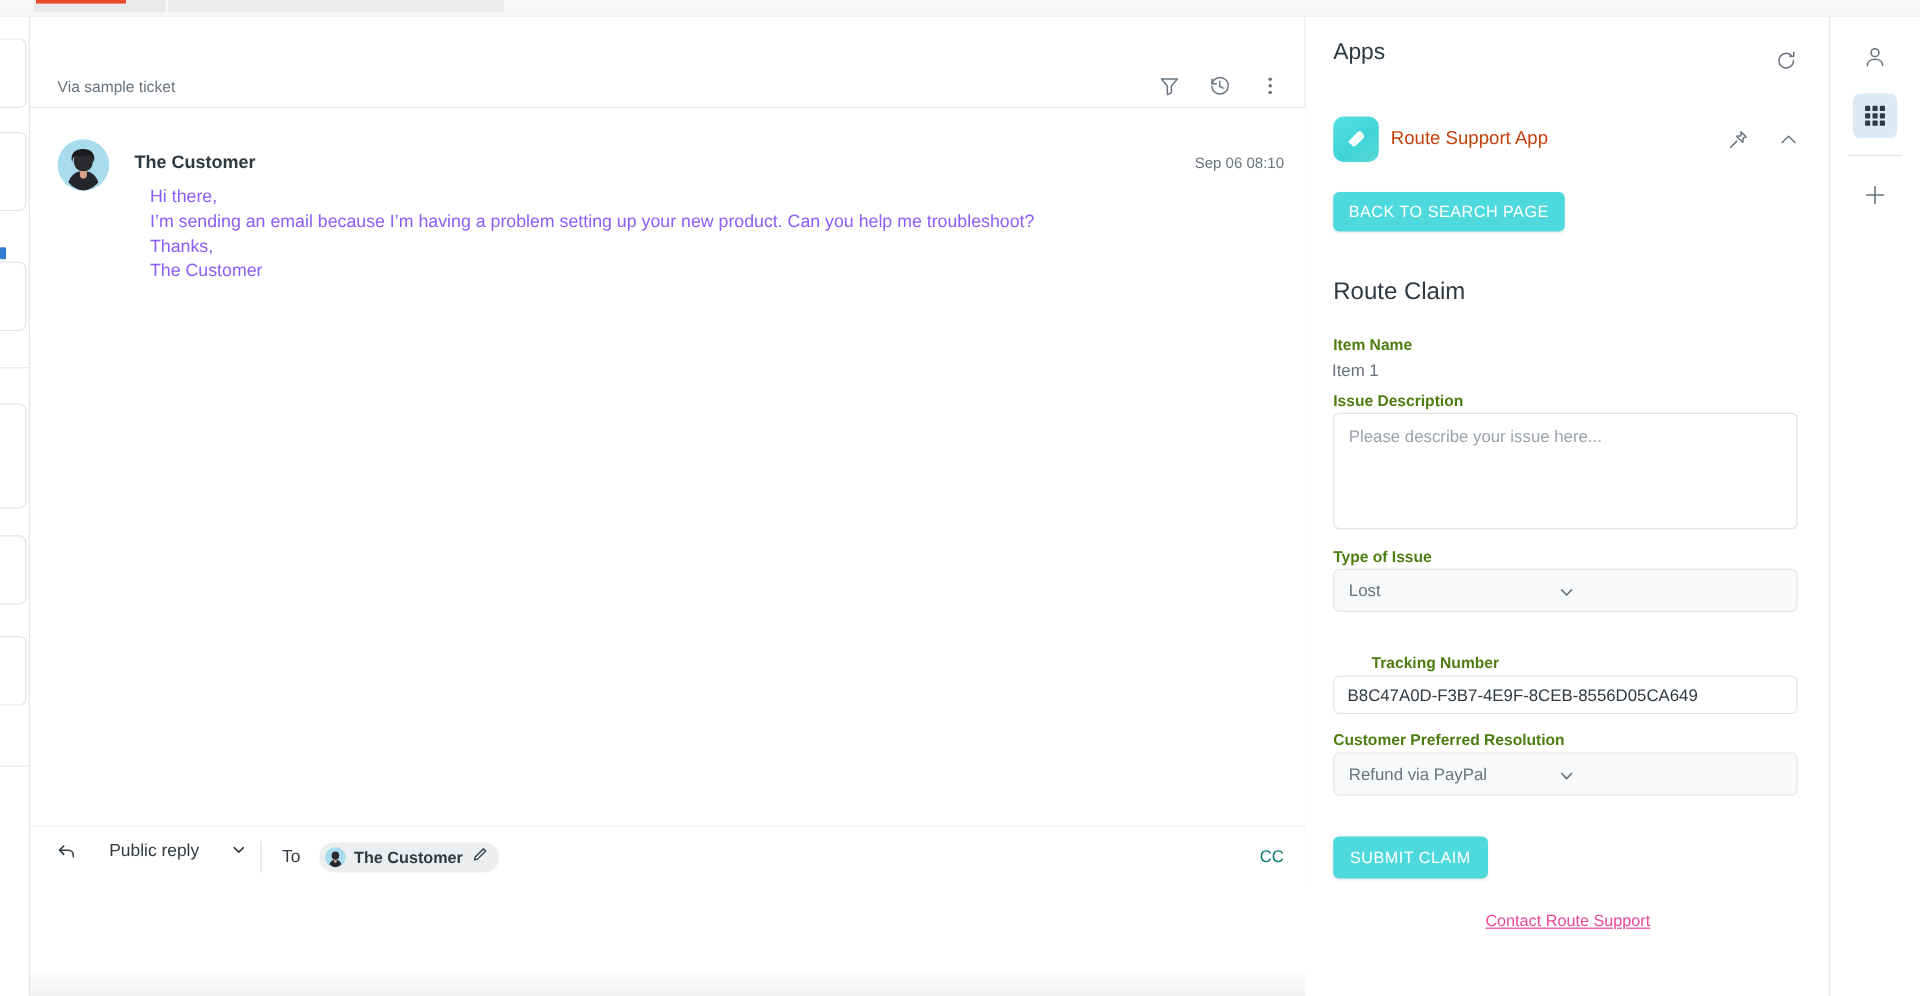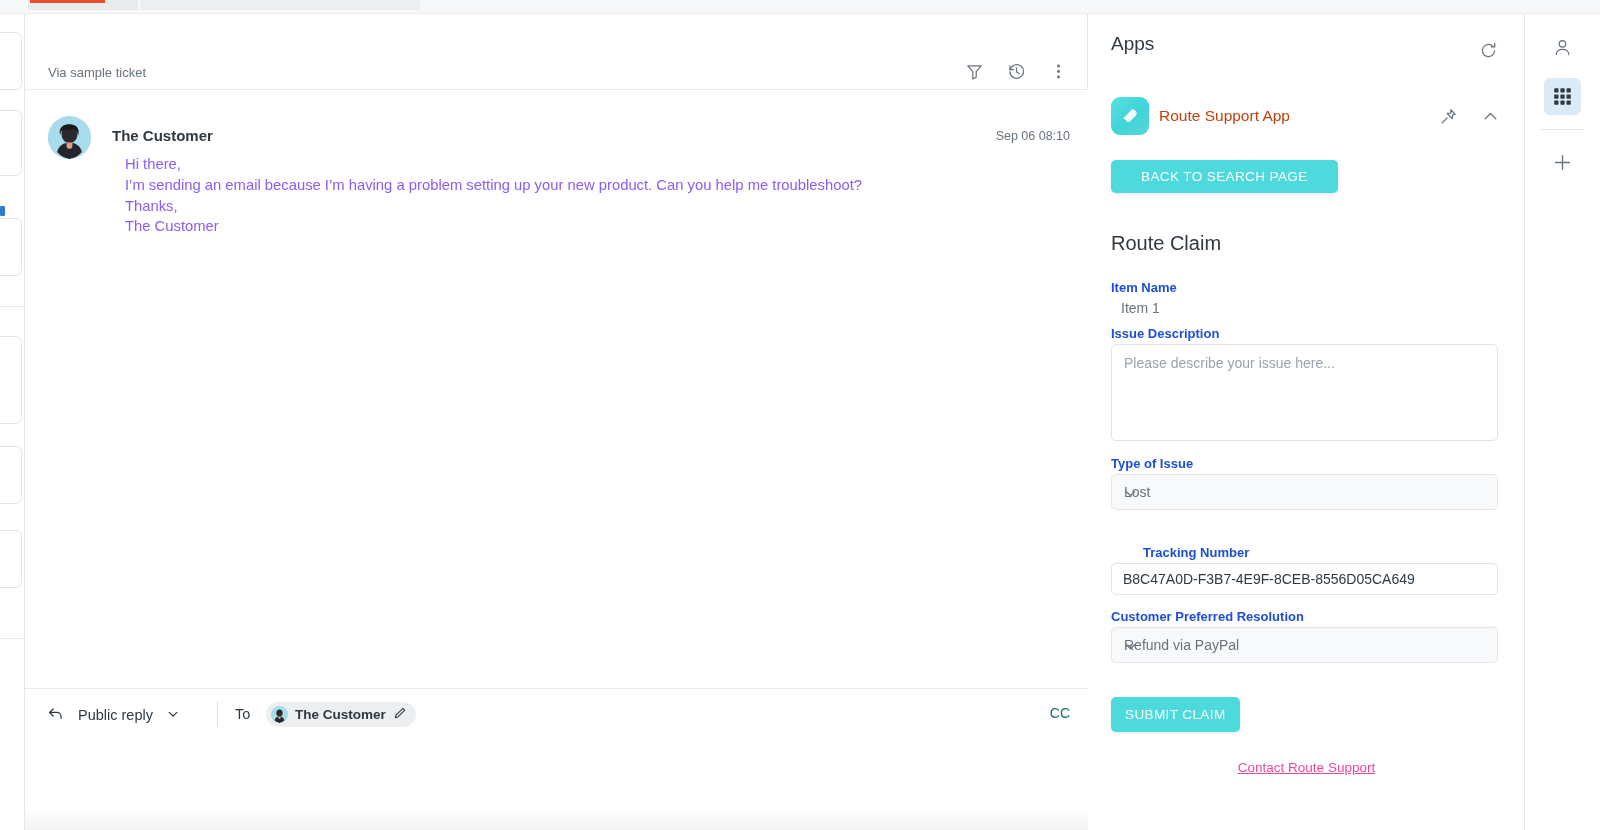--- a/index.html
+++ b/index.html
@@ -100,21 +100,21 @@
   
   #composer {
     position: absolute; left: 0; top: 674px; width: 1063px; height: 142px;
     border-top: 1px solid #e9ebed; background: #ffffff;
   }
   #composer-row {
     position: absolute; left: 0; top: 0; width: 1063px; height: 52px;
   }
   #reply-type {
     position: absolute; left: 22px; top: 12px; height: 28px;
-    display: flex; align-items: center; gap: 14px; cursor: pointer;
+    display: flex; gap: 27px; cursor: pointer;
   }
   #reply-type-label { font-size: 14.5px; color: #2f3941; }
   #composer-sep {
     position: absolute; left: 192px; top: 12px; width: 1px; height: 26px;
     background: #dcdee0;
   }
   #to-label {
     position: absolute; left: 210px; top: 17px;
     font-size: 14.5px; color: #2f3941;
   }
@@ -182,49 +182,49 @@
   #app-content { position: absolute; left: 0; top: 140px; width: 437px; }
 
   .btn-teal {
     display: inline-block; background: #4ed9dc; color: #ffffff;
     border: none; border-radius: 5px;
     font-size: 13.5px; font-family: "Liberation Sans", sans-serif;
     letter-spacing: 0.4px; cursor: pointer;
     box-shadow: 0 1px 3px rgba(0,0,0,0.10);
   }
   #back-btn {
-    position: absolute; left: 23px; top: 6px; height: 33px; padding: 0 30px;
+    position: absolute; left: 23px; top: 6px; height: 33px; padding: 0 13px;
   }
   #create-claim-title {
     position: absolute; left: 23px; top: 78px;
     font-size: 20px; color: #2f3941;
   }
 
   .field-label {
     position: absolute; left: 23px;
-    font-size: 13px; font-weight: bold; color: #1d4ed8;
+    font-size: 13px; font-weight: bold; color: #4d7c0f;
   }
   .field-static {
-    position: absolute; left: 33px;
+    position: absolute; left: 22px;
     font-size: 14px; color: #68737d;
   }
   .field-box {
     position: absolute; left: 23px; width: 387px;
     border: 1px solid #e1e3e6; border-radius: 5px;
     background: #ffffff; font-size: 14px; color: #2f3941;
     font-family: "Liberation Sans", sans-serif;
   }
   .field-select {
     position: absolute; left: 23px; width: 387px; height: 36px;
     border: 1px solid #e3e5e8; border-radius: 5px;
     background: #f8f9fa; cursor: pointer;
   }
   .field-select span {
     position: absolute; left: 12px; top: 9px;
-    font-size: 14px; color: #68737d;
+    font-size: 14px; color: #68737d; text-align: center;
   }
   .field-select .chev {
     position: absolute; right: 11px; top: 12px;
   }
 
   #issue-desc-label { top: 172px; }
   #issue-desc-box {
     top: 190px; height: 97px; padding: 10px 12px;
     resize: none; outline: none; color: #2f3941;
   }

